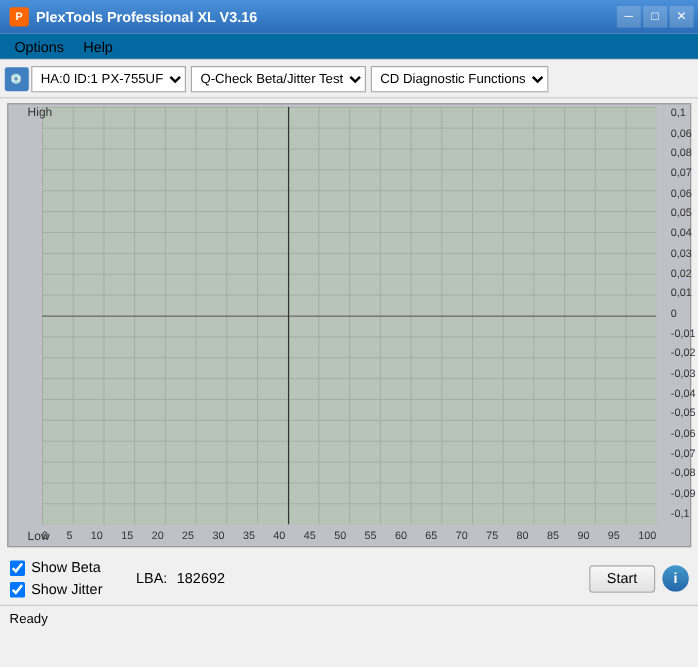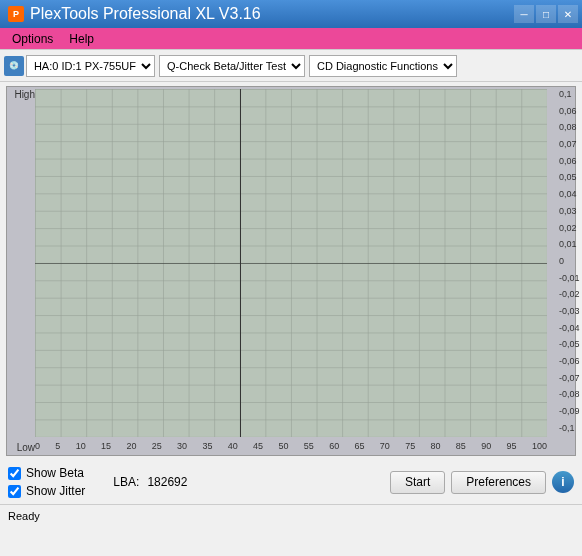--- a/index.html
+++ b/index.html
@@ -10,27 +10,27 @@
       background: linear-gradient(to bottom, #4a90d9, #2a6cb5);
       height: 28px;
       display: flex;
       align-items: center;
       justify-content: space-between;
       padding: 0 4px 0 8px;
       color: white;
     }
     .title-bar-left { display: flex; align-items: center; gap: 6px; }
     .title-bar-icon { width: 16px; height: 16px; background: #ff6600; border-radius: 2px; display: flex; align-items: center; justify-content: center; font-size: 9px; color: white; font-weight: bold; }
-    .title-text { font-size: 16px; font-weight: normal; color: white; }
+    .title-text { font-size: 12px; font-weight: bold; color: white; }
     .title-bar-controls { display: flex; gap: 2px; }
     .title-btn { width: 20px; height: 18px; background: rgba(255,255,255,0.2); border: none; color: white; cursor: pointer; font-size: 10px; display: flex; align-items: center; justify-content: center; }
     
     
     .menu-bar {
-      background: #ec4899;
+      background: #0369a1;
       height: 22px;
       display: flex;
       align-items: center;
       padding: 0 4px;
       border-bottom: 1px solid #ccc;
     }
     .menu-item { padding: 2px 8px; font-size: 12px; cursor: pointer; }
     
     
     .toolbar {
@@ -60,28 +60,28 @@
     
     .chart-container {
       background: #c0c0c8;
       margin: 4px 6px;
       height: 370px;
       position: relative;
       border: 1px solid #999;
     }
     .chart-left-label {
       position: absolute;
-      left: 12px;
+      left: 0;
       top: 0;
       bottom: 0;
       width: 30px;
       display: flex;
       flex-direction: column;
       justify-content: space-between;
-      align-items: flex-end;
+      align-items: flex-start;
       padding: 2px 16px;
       font-size: 10px;
       color: #333;
       z-index: 10;
     }
     .chart-right-labels {
       position: absolute;
       right: 0;
       top: 0;
       bottom: 20px;
@@ -297,20 +297,19 @@
       <input type="checkbox" checked="" style="">
       <label>Show Jitter</label>
     </div>
   </div>
   <div class="lba-section">
     <span>LBA:</span>
     <span>182692</span>
   </div>
   <div class="buttons-section">
     <button class="btn">Start</button>
-    <button class="btn">Preferences</button>
     <button class="info-btn">i</button>
   </div>
 </div>
 
 <div class="status-bar">
   <span>Ready</span>
 </div>
 
 </body></html>

